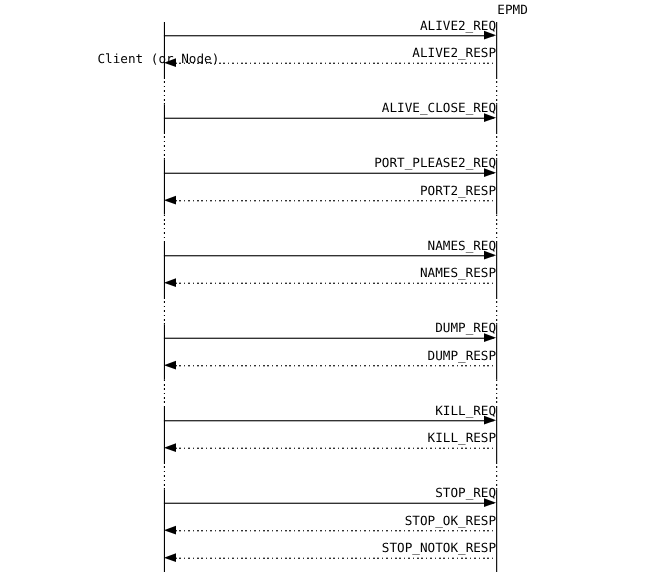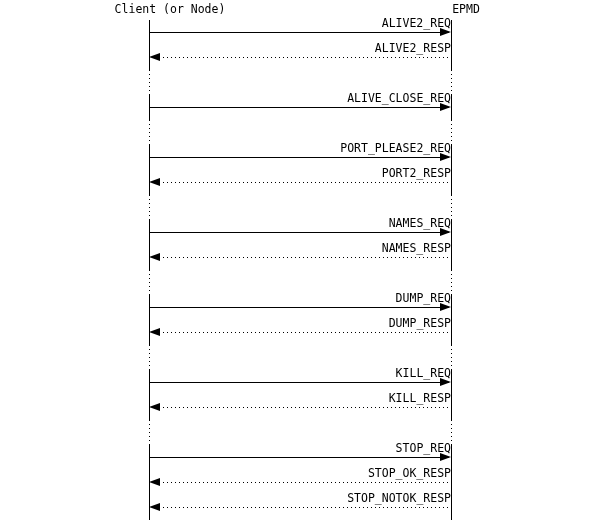--- a/index.html
+++ b/index.html
@@ -59,21 +59,21 @@
     border-bottom: 4.5px solid transparent;
   }
   .msg.right .head { right: 0; border-left: 11px solid #000000; }
   .msg.left  .head { left: 0;  border-right: 11px solid #000000; }
 </style>
 </head>
 <body>
 
 <div id="canvas">
 
-  <div class="entity-label" style="left:70px;">Client (or Node)</div>
+  <div class="entity-label" style="left:44px;margin-top:44px;">Client (or Node)</div>
   <div class="entity-label" style="left:366px;">EPMD</div>
 
   <div class="lifeline" style="left:149px;">
     <div class="seg solid" style="top:20px;height:50px;"></div>
     <div class="seg dotted" style="top:70px;height:25px;"></div>
     <div class="seg solid" style="top:95px;height:25px;"></div>
     <div class="seg dotted" style="top:120px;height:25px;"></div>
     <div class="seg solid" style="top:145px;height:50px;"></div>
     <div class="seg dotted" style="top:195px;height:25px;"></div>
     <div class="seg solid" style="top:220px;height:50px;"></div>

